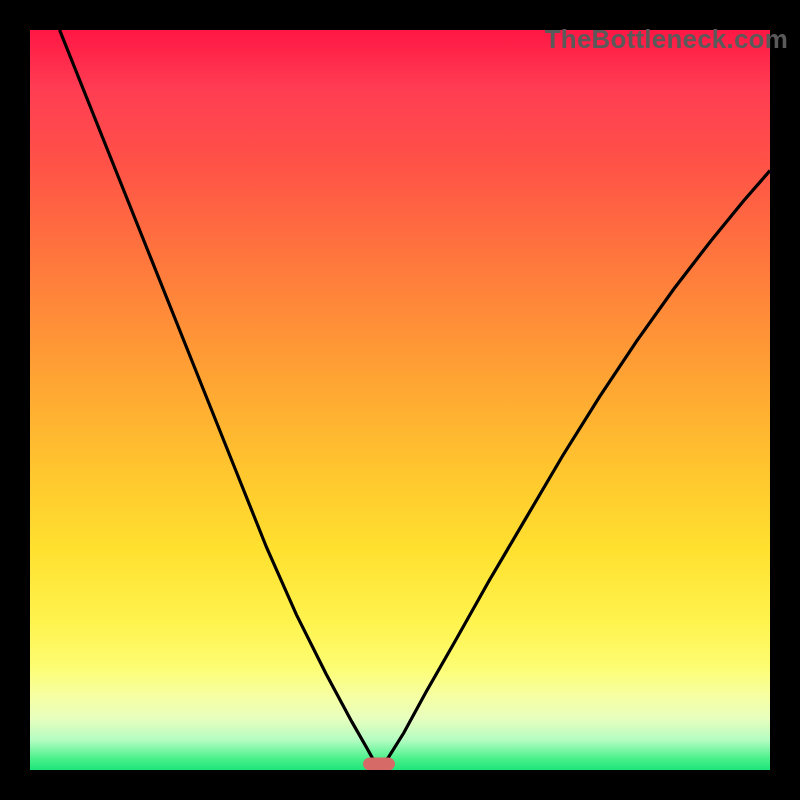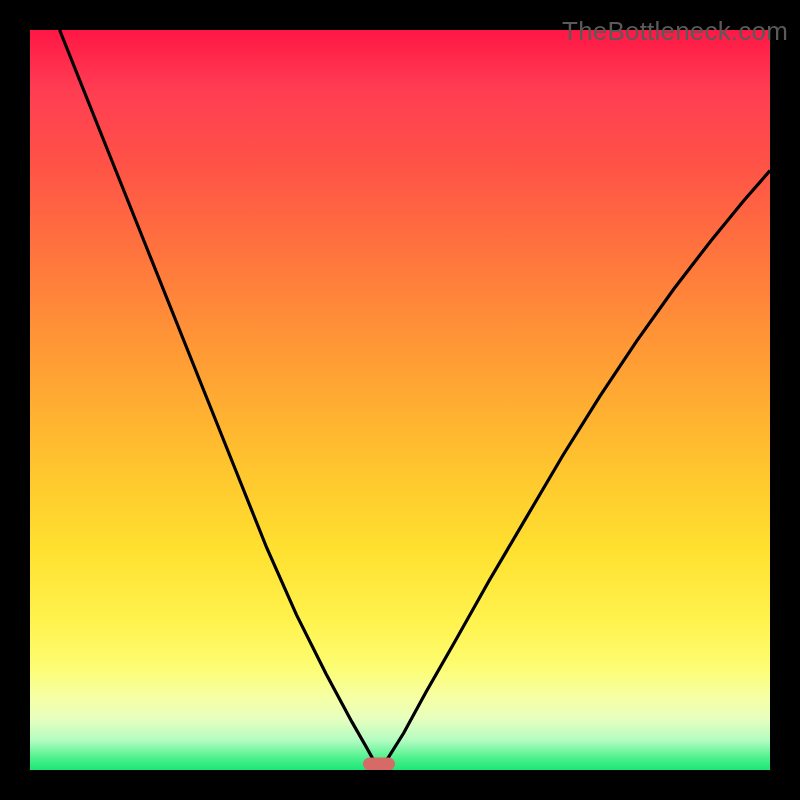--- a/index.html
+++ b/index.html
@@ -12,24 +12,24 @@
     overflow: hidden;
   }
   .frame {
     position: relative;
     width: 800px;
     height: 800px;
     background: #000;
   }
   .watermark {
     position: absolute;
-    top: 16px;
+    top: 24px;
     right: 12px;
     font-size: 26px;
-    font-weight: 400;
+    font-weight: 700;
     color: #5a5a5a;
     letter-spacing: 0.2px;
     z-index: 20;
   }
   .plot-area {
     position: absolute;
     left: 30px;
     top: 30px;
     width: 740px;
     height: 740px;

